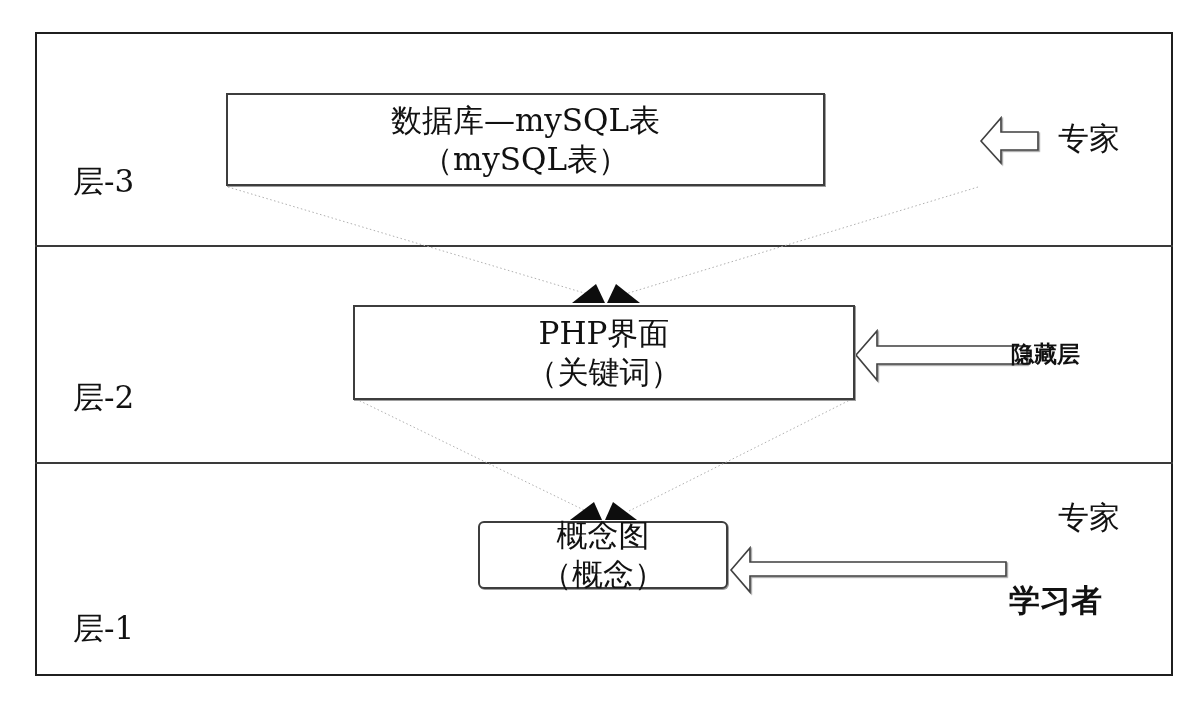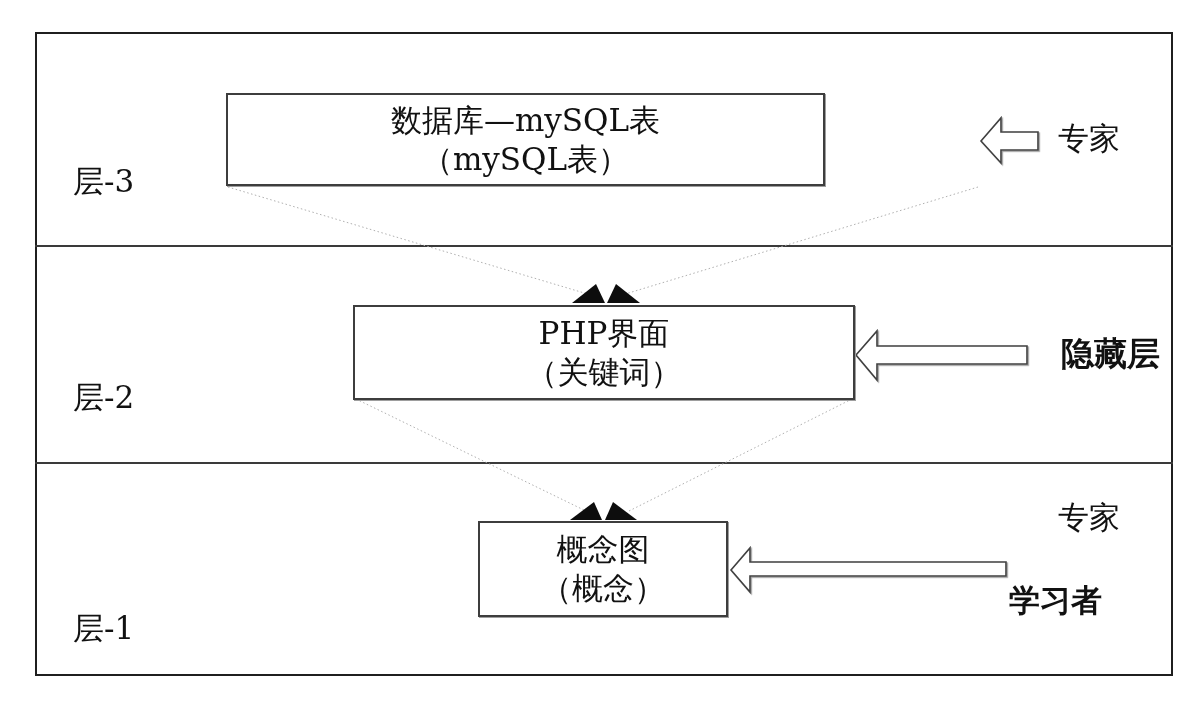--- a/index.html
+++ b/index.html
@@ -55,30 +55,30 @@
     display: flex;
     flex-direction: column;
     align-items: center;
     justify-content: center;
     text-align: center;
     font-size: 31px;
     line-height: 39px;
   }
   .node-box.b3 { left: 226px; top: 93px;  width: 599px; height: 93px; }
   .node-box.b2 { left: 353px; top: 305px; width: 502px; height: 95px; }
-  .node-box.b1 { left: 478px; top: 521px; width: 250px; height: 96px; }
+  .node-box.b1 { left: 478px; top: 521px; width: 250px; height: 68px; border-radius: 6px; }
 
   .side-label {
     position: absolute;
     font-size: 31px;
     line-height: 34px;
     white-space: nowrap;
   }
   .side-label.expert3 { left: 1058px; top: 121px; }
-  .side-label.hidden2 { left: 1061px; top: 337px; font-weight: bold; font-size: 33px; }
+  .side-label.hidden2 { left: 1011px; top: 337px; font-weight: bold; font-size: 23px; }
   .side-label.expert1 { left: 1058px; top: 500px; }
   .side-label.learner1 { left: 1009px; top: 583px; font-weight: bold; }
 
   svg.overlay {
     position: absolute;
     left: 0; top: 0;
     width: 1186px;
     height: 719px;
     pointer-events: none;
   }

